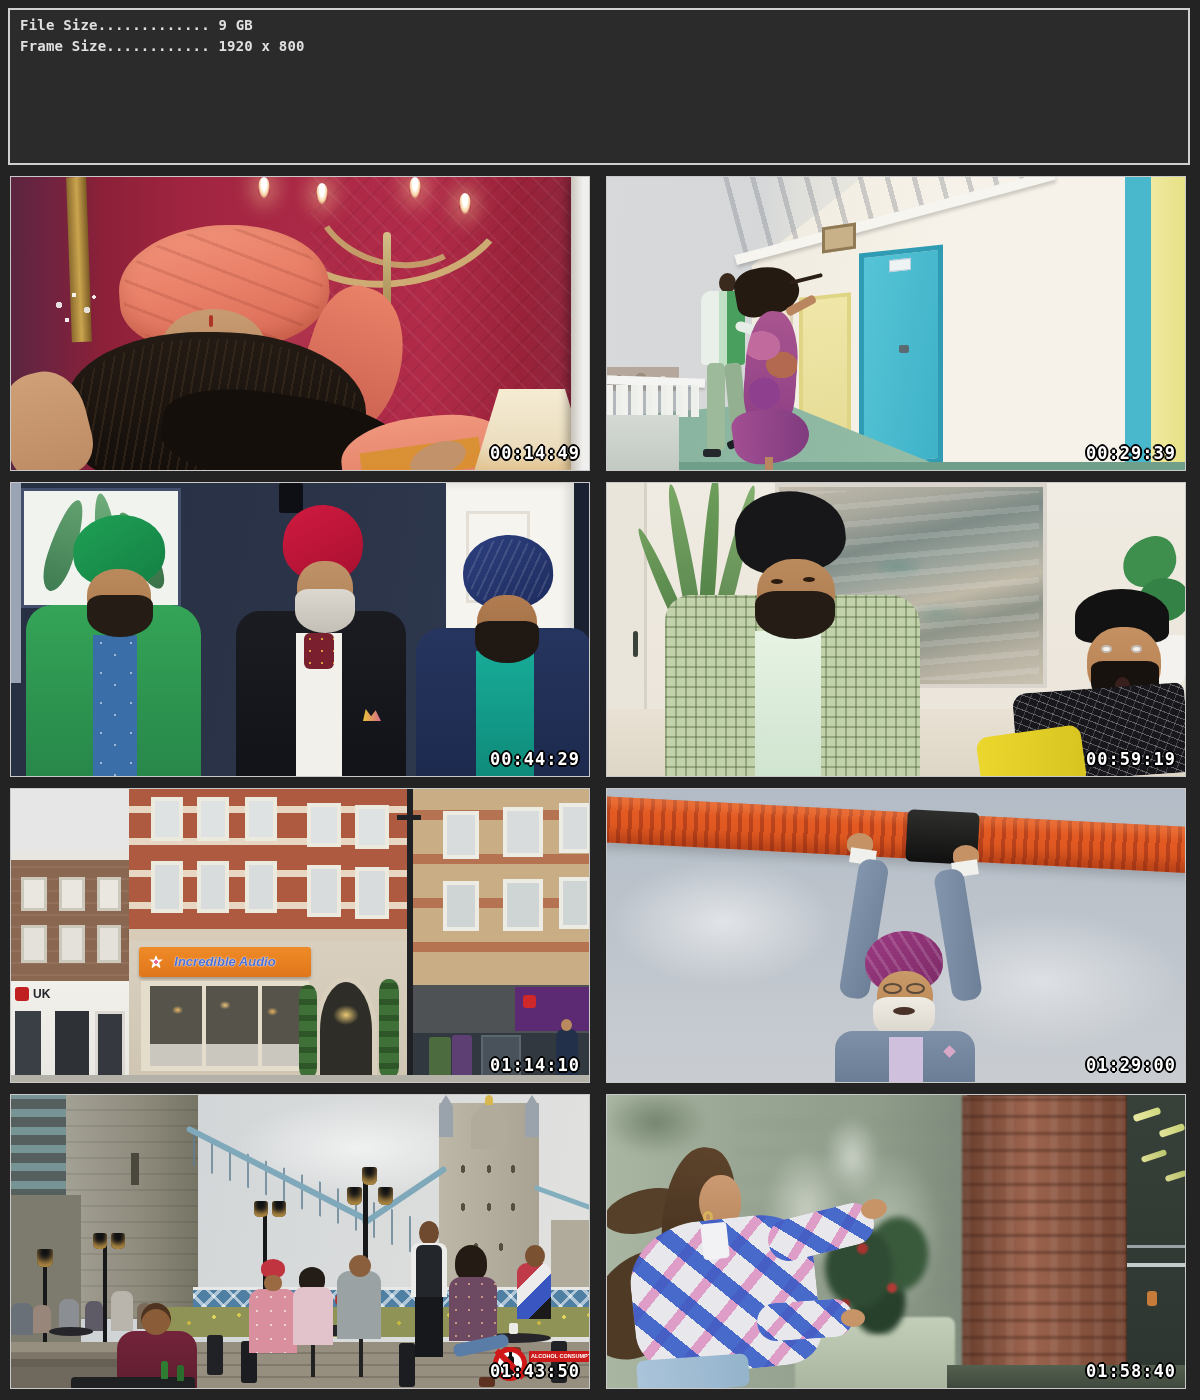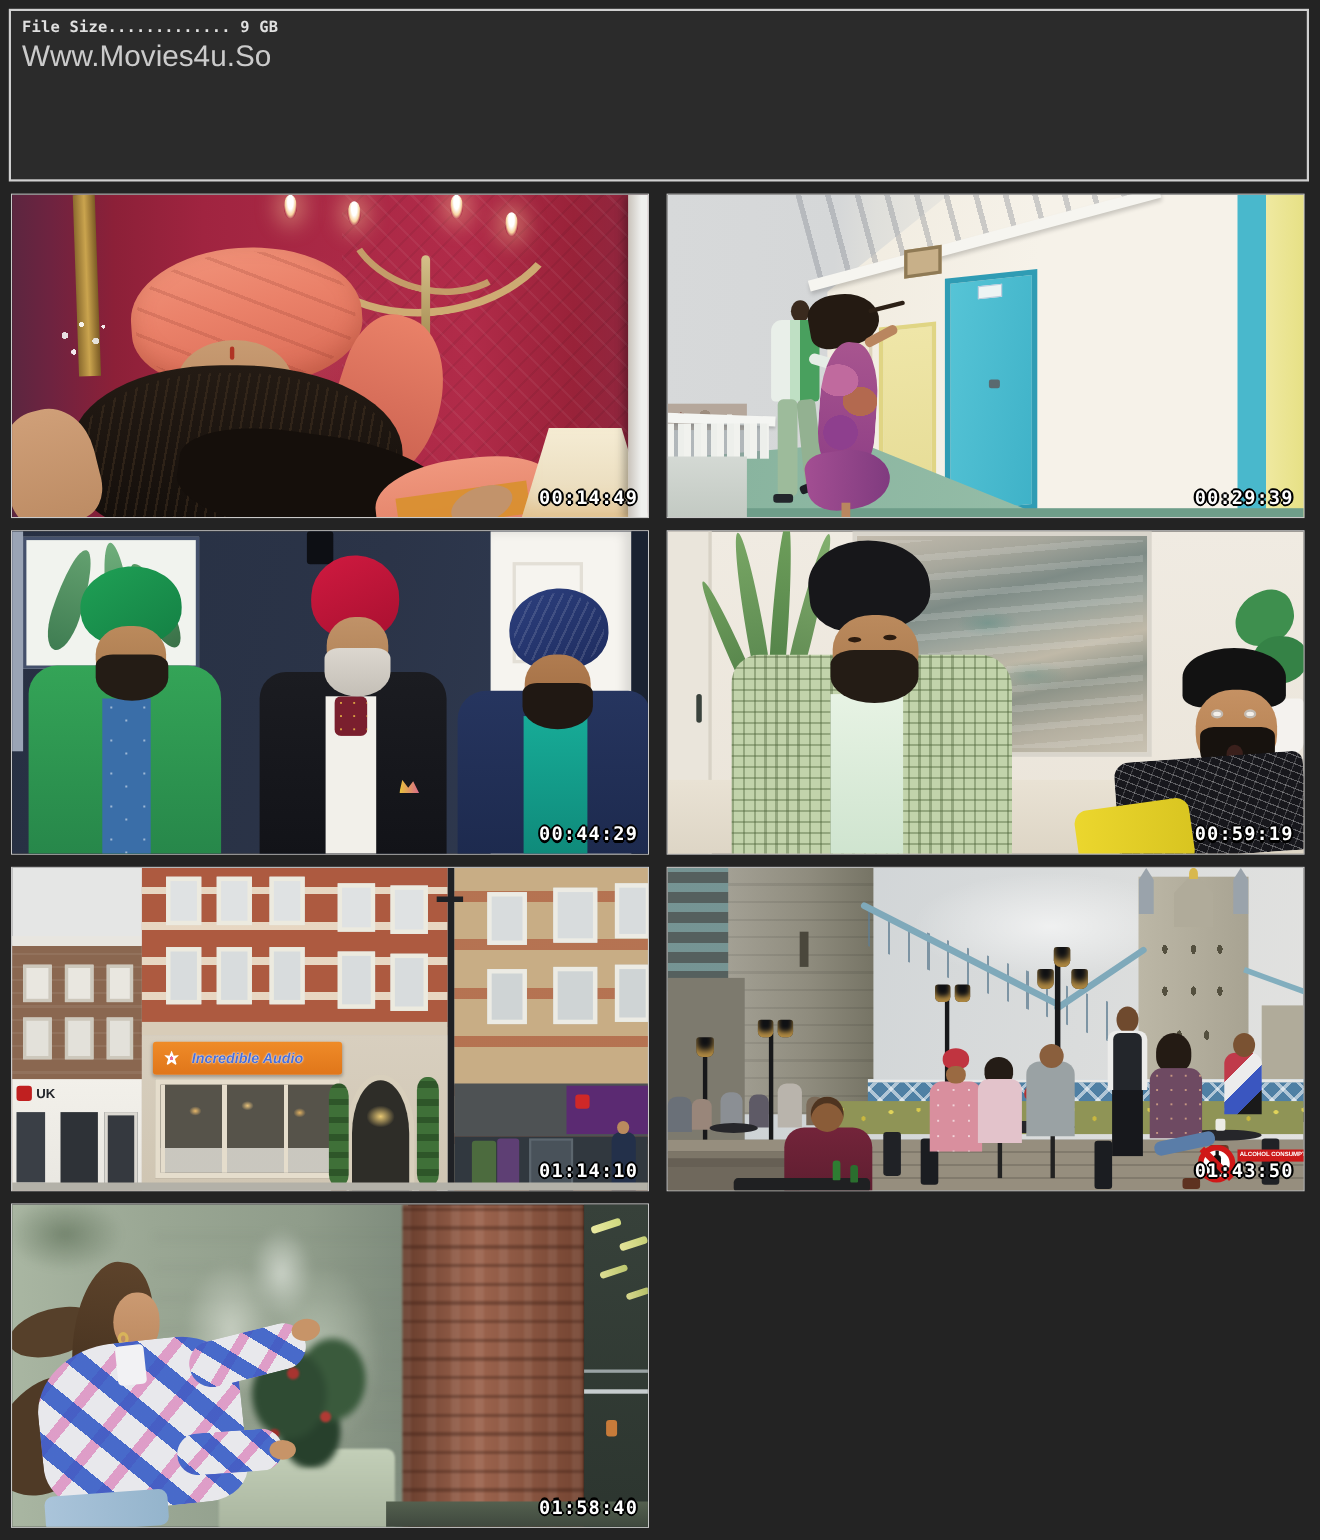--- a/index.html
+++ b/index.html
@@ -21,22 +21,22 @@
       text-align:center;text-shadow:0 0 2px rgba(255,255,255,.9),0 0 1px #fff;}
   .shop-uk{font:700 12px/14px "Liberation Sans",sans-serif;color:#23262b;}
   .warn{font:700 5.5px/11px "Liberation Sans",sans-serif;color:#fff;white-space:nowrap;overflow:hidden;}
 </style>
 </head>
 <body>
 
 <div class="header-box">
   <div>
       <div class="info-line">File Size............. 9 GB</div>
+      <div class="info-line">Frame Size............ 1920 x 800</div>
     </div>
-  <div class="watermark">Www.Movies4u.So</div>
 </div>
 
 <div class="grid">
 
   <div class="t">
     <div style="left:0;top:0;width:580px;height:295px;background:radial-gradient(150px 120px at 42% 45%,rgba(255,190,170,.14),transparent 70%),linear-gradient(90deg,#5c2640 0,#6e2340 6%,#8c2038 16%,#a02440 30%,#ab2946 52%,#b12b49 72%,#992239 88%,#8c2840 100%);"></div>
     <div style="left:300px;top:0;width:280px;height:295px;background:repeating-linear-gradient(45deg,rgba(255,255,255,.05) 0 2px,transparent 2px 14px),repeating-linear-gradient(-45deg,rgba(0,0,0,.06) 0 2px,transparent 2px 14px);"></div>
     <div style="left:58px;top:0;width:20px;height:165px;background:linear-gradient(90deg,#8a6a2e,#caa44e 50%,#7a5a24);transform:rotate(-2deg);"></div>
     <div style="left:255px;top:-70px;width:250px;height:180px;border:7px solid transparent;border-bottom:7px solid rgba(210,185,120,.9);border-radius:50%;transform:rotate(-8deg);"></div>
     <div style="left:300px;top:-45px;width:170px;height:135px;border:6px solid transparent;border-bottom:6px solid rgba(200,175,110,.85);border-radius:50%;transform:rotate(14deg);"></div>
@@ -223,20 +223,42 @@
     <div style="left:545px;top:240px;width:22px;height:55px;background:#23304a;border-radius:8px 8px 0 0;"></div>
     <div style="left:550px;top:230px;width:11px;height:12px;background:#b98a5e;border-radius:50%;"></div>
     <div style="left:396px;top:0;width:6px;height:295px;background:#1f2125;"></div>
     <div style="left:386px;top:26px;width:24px;height:5px;background:#1f2125;"></div>
     <div style="left:418px;top:248px;width:22px;height:40px;background:#4c6b3e;border-radius:3px;"></div>
     <div style="left:441px;top:246px;width:20px;height:42px;background:#5e3f74;border-radius:3px;"></div>
     <div style="left:0;top:286px;width:580px;height:9px;background:#b3b1a8;"></div>
     <div class="ts">01:14:10</div>
   </div>
 
+  <div class="t">
+    <div style="left:0;top:0;width:580px;height:295px;background:radial-gradient(160px 90px at 20% 45%,rgba(255,255,255,.55),transparent 70%),radial-gradient(200px 100px at 75% 65%,rgba(255,255,255,.45),transparent 70%),linear-gradient(#b3bcc6,#c9cdd2);"></div>
+    <div style="left:-30px;top:6px;width:660px;height:46px;transform:rotate(3deg);transform-origin:left center;background:repeating-linear-gradient(90deg,#e25a22 0 7px,#b9431c 7px 11px);border-radius:23px;box-shadow:0 6px 10px rgba(0,0,0,.15),inset 0 -10px 14px rgba(120,30,10,.4),inset 0 8px 10px rgba(255,160,110,.35);">
+      <div style="left:330px;top:-3px;width:72px;height:52px;background:linear-gradient(#2e2e2c,#101010);border-radius:6px;"></div>
+    </div>
+    <div style="left:240px;top:44px;width:26px;height:20px;background:#c59265;border-radius:50% 50% 30% 30%;"></div>
+    <div style="left:346px;top:56px;width:26px;height:20px;background:#c59265;border-radius:50% 50% 30% 30%;"></div>
+    <div style="left:243px;top:60px;width:26px;height:15px;background:#f0f0ec;transform:rotate(8deg);"></div>
+    <div style="left:345px;top:72px;width:26px;height:15px;background:#f0f0ec;transform:rotate(-8deg);"></div>
+    <div style="left:242px;top:70px;width:30px;height:140px;background:linear-gradient(100deg,#8496ad,#6d7f97);transform:rotate(9deg);border-radius:12px;"></div>
+    <div style="left:336px;top:80px;width:30px;height:132px;background:linear-gradient(100deg,#8496ad,#6d7f97);transform:rotate(-9deg);border-radius:12px;"></div>
+    <div style="left:258px;top:142px;width:78px;height:62px;background:linear-gradient(140deg,#9c3a82,#7c2a66);background-image:repeating-linear-gradient(60deg,rgba(255,255,255,.14) 0 3px,transparent 3px 10px),linear-gradient(140deg,#9c3a82,#7c2a66);border-radius:50% 50% 46% 46%;transform:rotate(-3deg);"></div>
+    <div style="left:270px;top:182px;width:56px;height:50px;background:linear-gradient(#c99a6a,#b9854f);border-radius:48%;"></div>
+    <div style="left:276px;top:194px;width:19px;height:11px;border:2px solid rgba(70,60,50,.85);border-radius:50%;"></div>
+    <div style="left:299px;top:194px;width:19px;height:11px;border:2px solid rgba(70,60,50,.85);border-radius:50%;"></div>
+    <div style="left:266px;top:208px;width:62px;height:42px;background:linear-gradient(#efece5,#d9d4c9);border-radius:30% 30% 60% 60%;"></div>
+    <div style="left:286px;top:218px;width:22px;height:8px;background:#4a3228;border-radius:50%;"></div>
+    <div style="left:228px;top:242px;width:140px;height:53px;background:linear-gradient(#7e90a8,#6b7d95);border-radius:18px 18px 0 0;"></div>
+    <div style="left:282px;top:248px;width:34px;height:47px;background:#cfc1dd;"></div>
+    <div style="left:338px;top:258px;width:9px;height:9px;background:#d8a8c8;transform:rotate(45deg);"></div>
+    <div class="ts">01:29:00</div>
+  </div>
 
   <div class="t">
     <div style="left:0;top:0;width:580px;height:295px;background:radial-gradient(180px 70px at 60% 18%,rgba(255,255,255,.6),transparent 70%),linear-gradient(100deg,#c9cfd2 0%,#d6d9da 45%,#e2e2e0 100%);"></div>
     <div style="left:0;top:0;width:58px;height:112px;background:#55605e;background-image:repeating-linear-gradient(0deg,rgba(150,200,200,.5) 0 8px,transparent 8px 18px);"></div>
     <div style="left:55px;top:0;width:132px;height:224px;background:linear-gradient(90deg,#a3a094 0%,#8f8c7e 55%,#767465 100%);background-image:repeating-linear-gradient(0deg,rgba(0,0,0,.08) 0 2px,transparent 2px 16px),linear-gradient(90deg,#a3a094 0%,#8f8c7e 55%,#767465 100%);"></div>
     <div style="left:0;top:100px;width:70px;height:160px;background:#7d7a6e;"></div>
     <div style="left:120px;top:58px;width:8px;height:32px;background:#4a473c;"></div>
     <div style="left:428px;top:8px;width:100px;height:226px;background:linear-gradient(90deg,#bcb7a6,#a8a392);"></div>
     <div style="left:428px;top:0;width:14px;height:42px;background:#9aa3ab;clip-path:polygon(50% 0,100% 26%,100% 100%,0 100%,0 26%);"></div>
     <div style="left:514px;top:0;width:14px;height:42px;background:#9aa3ab;clip-path:polygon(50% 0,100% 26%,100% 100%,0 100%,0 26%);"></div>

